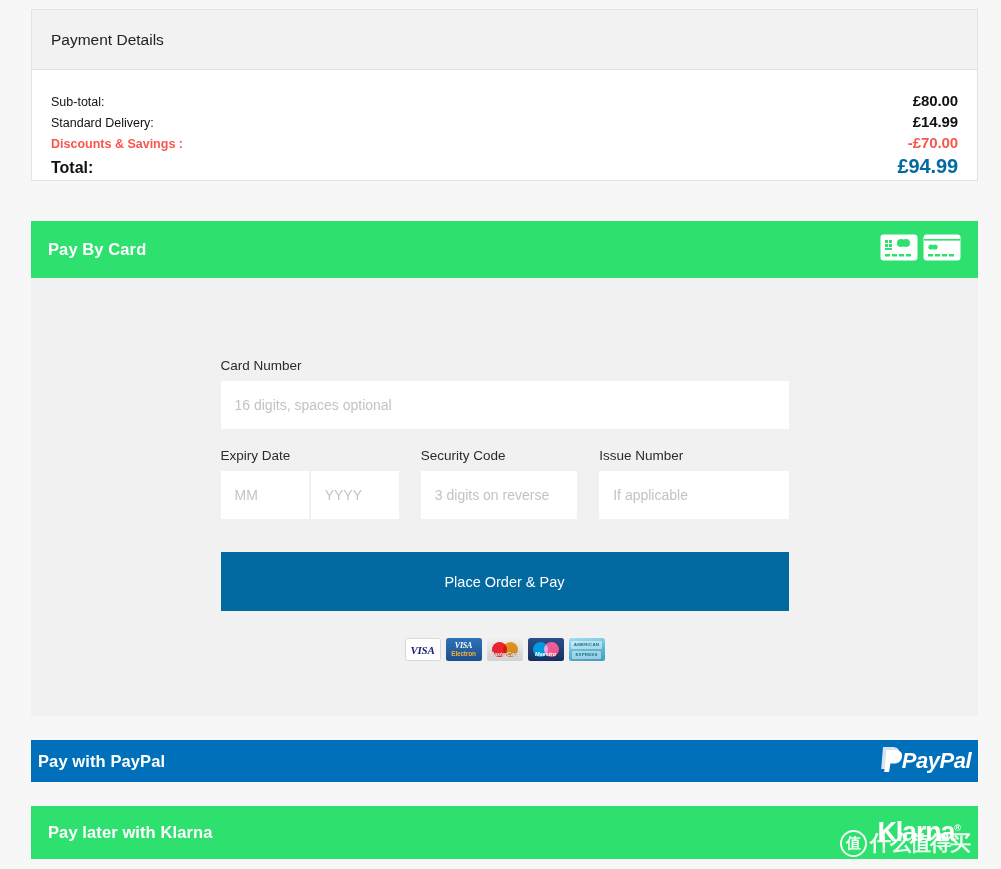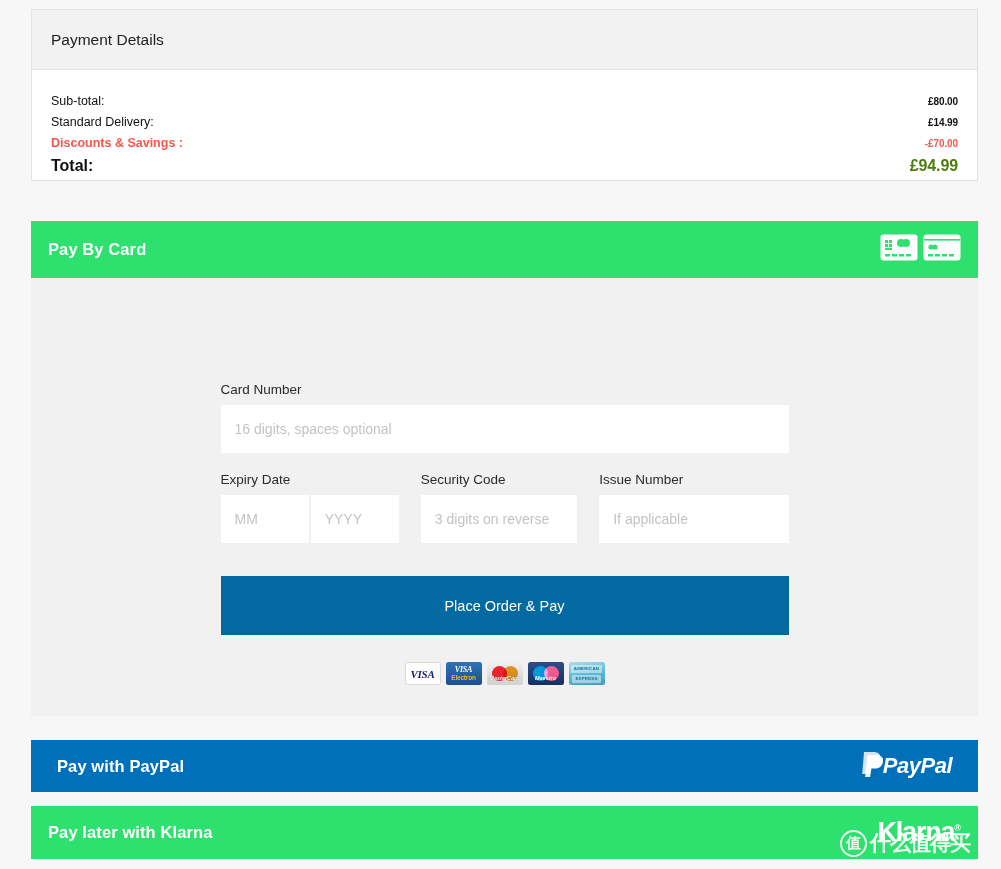--- a/index.html
+++ b/index.html
@@ -21,40 +21,40 @@
     height: 60px; background: #f2f2f2; border-bottom: 1px solid #e3e3e3;
     display: flex; align-items: center; padding: 0 19px;
   }
   .summary-head-title { font-size: 15.5px; color: #222222; font-weight: 400; }
   .summary-body { padding: 21px 19px 0 19px; }
   .sum-row {
     display: flex; justify-content: space-between; align-items: baseline;
     line-height: 20px; font-size: 12.5px; color: #111111;
   }
   .sum-row .lbl { font-weight: 400; }
-  .sum-row .val { font-weight: bold; font-size: 10px; letter-spacing: -0.1px; }
+  .sum-row .val { font-weight: bold; font-size: 15px; letter-spacing: -0.1px; }
   .sum-row.discount .lbl, .sum-row.discount .val { color: #f9564f; font-weight: bold; }
   .sum-row.total { margin-top: 2px; }
   .sum-row.total .lbl { font-weight: bold; font-size: 16px; color: #111; }
-  .sum-row.total .val { font-weight: bold; font-size: 16px; color: #4d7c0f; }
+  .sum-row.total .val { font-weight: bold; font-size: 20px; color: #0369a1; }
 
   
   .card-block {
     position: absolute; left: 31px; top: 221px; width: 947px; height: 495px;
   }
   .bar {
     height: 57px; display: flex; align-items: center; justify-content: space-between;
     padding: 0 17px 0 17px; color: #ffffff; text-align: right;
   }
   .bar-title { font-size: 16.5px; font-weight: bold; letter-spacing: 0.1px; }
   .bar-green { background: #2ee06e; }
   .card-body {
     height: 438px; background: #f1f1f1;
     display: flex; flex-direction: column; align-items: center;
-    padding-top: 104px;
+    padding-top: 80px;
   }
   .form { width: 568px; }
   .fld-label {
     font-size: 13.5px; color: #2b2b2b; margin-bottom: 8px; display: block;
   }
   .input {
     background: #ffffff; border: none; width: 100%; height: 48px;
     font-size: 14px; color: #bdbdbd; padding: 0 14px;
     display: flex; align-items: center;
     font-family: "Liberation Sans", sans-serif;
@@ -120,23 +120,23 @@
     font-weight: bold; letter-spacing: 0.2px; padding: 1px 3px; line-height: 6px;
     border-radius: 1px;
   }
 
   
   .cc-icons { display: flex; gap: 5px; align-items: center; }
   .cc { width: 38px; height: 27px; }
 
   
   .paypal-bar {
-    position: absolute; left: 31px; top: 740px; width: 947px; height: 52px;
+    position: absolute; left: 31px; top: 740px; width: 947px; height: 42px;
     background: #0070ba; display: flex; align-items: center;
-    justify-content: space-between; padding: 0 26px; color: #fff;
+    justify-content: space-between; padding: 0 7px; color: #fff;
   }
   .klarna-bar {
     position: absolute; left: 31px; top: 806px; width: 947px; height: 53px;
     background: #2ee06e; display: flex; align-items: center;
     justify-content: space-between; padding: 0 17px; color: #fff; overflow: hidden;
   }
   .pp-logo { display: flex; align-items: center; gap: 0; }
   .pp-word {
     font-family: "Liberation Sans", sans-serif; font-style: italic; font-weight: bold;
     font-size: 22px; color: #ffffff; letter-spacing: -0.5px;

